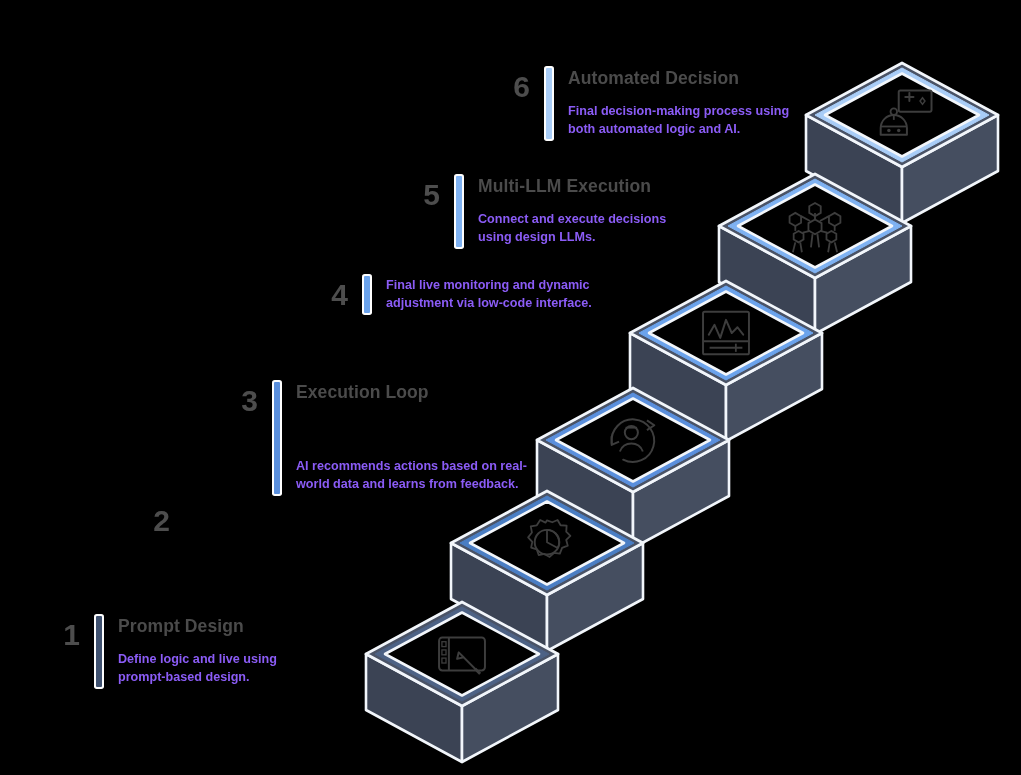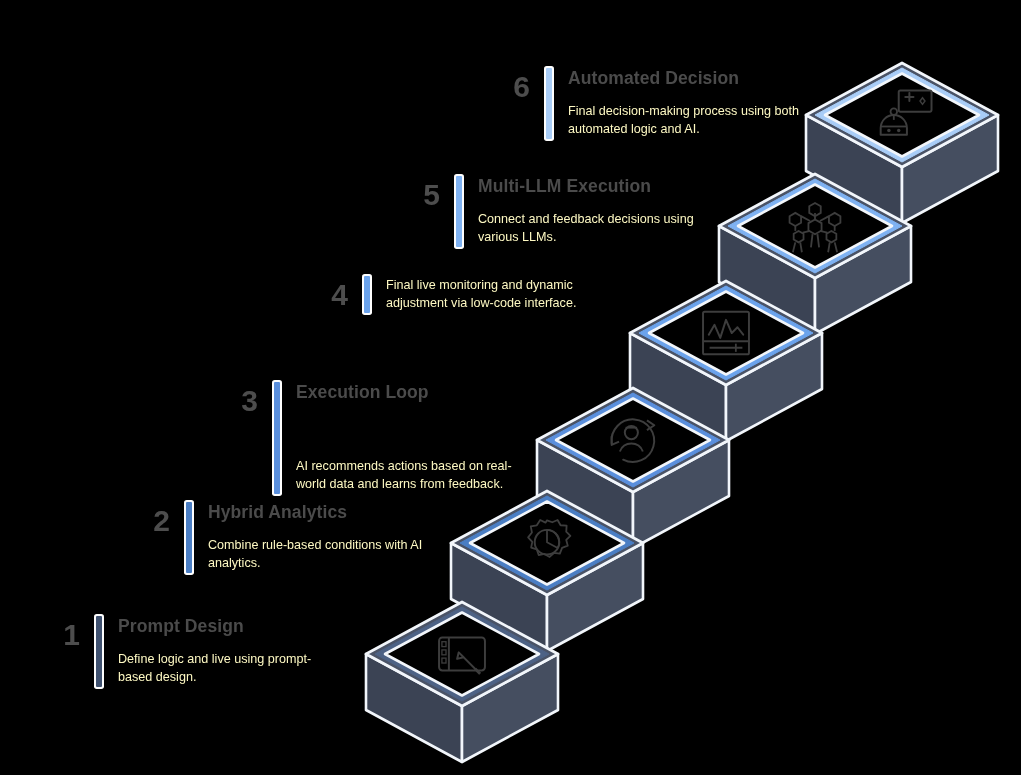--- a/index.html
+++ b/index.html
@@ -8,21 +8,21 @@
   #stage{position:absolute;inset:0;width:1021px;height:775px;}
   svg.layer{position:absolute;left:0;top:0;width:1021px;height:775px;}
   .txtblock{position:absolute;display:flex;align-items:flex-start;}
   .num{font-size:30px;font-weight:700;color:#4d4d4d;line-height:1;
        width:46px;text-align:right;margin-top:4px;}
   .bar{width:6px;border-radius:1px;margin:0 16px;align-self:stretch;}
   .barwrap{display:flex;align-items:stretch;justify-content:flex-end;}
   .body{display:flex;flex-direction:column;}
   .title{font-size:17.5px;font-weight:700;color:#4b4b4b;line-height:1.15;
          letter-spacing:.1px;margin-bottom:14px;white-space:nowrap;}
-  .desc{font-size:12.6px;color:#fef9c3;line-height:1.45;font-weight:400;}
+  .desc{font-size:12.6px;color:#8b5cf6;line-height:1.45;font-weight:700;}
 </style>
 </head>
 <body>
 
 <div id="stage">
 
   <svg class="layer" viewBox="0 0 1021 775">
     <defs>
       <g id="ic-tablet">
         <rect x="-28" y="-20" width="56" height="40" rx="4" fill="none" stroke="#3d3d3d" stroke-width="2.4"></rect>
@@ -147,27 +147,20 @@
       <div class="bar" style="background:#3f5170;box-shadow:0 0 0 2px #fff;"></div>
       <div class="body">
         <div class="title">Prompt Design</div>
         <div class="desc" style="width:200px;">Define logic and live using prompt-based design.</div>
       </div>
     </div>
   </div>
 
   <div class="txtblock" style="left:124px;top:502px;">
     <div class="num">2</div>
-    <div class="barwrap">
-      <div class="bar" style="background:#4a7ec4;box-shadow:0 0 0 2px #fff;"></div>
-      <div class="body">
-        <div class="title">Hybrid Analytics</div>
-        <div class="desc" style="width:218px;">Combine rule-based conditions with AI analytics.</div>
-      </div>
-    </div>
   </div>
 
   <div class="txtblock" style="left:212px;top:382px;">
     <div class="num">3</div>
     <div class="barwrap">
       <div class="bar" style="background:#5a8fdd;box-shadow:0 0 0 2px #fff;"></div>
       <div class="body">
         <div class="title">Execution Loop</div>
         <div class="desc" style="width:232px;margin-top:41px;">AI recommends actions based on real-world data and learns from feedback.</div>
       </div>
@@ -183,21 +176,21 @@
       </div>
     </div>
   </div>
 
   <div class="txtblock" style="left:394px;top:176px;">
     <div class="num">5</div>
     <div class="barwrap">
       <div class="bar" style="background:#7fb2f2;box-shadow:0 0 0 2px #fff;"></div>
       <div class="body">
         <div class="title">Multi-LLM Execution</div>
-        <div class="desc" style="width:220px;">Connect and feedback decisions using various LLMs.</div>
+        <div class="desc" style="width:220px;">Connect and execute decisions using design LLMs.</div>
       </div>
     </div>
   </div>
 
   <div class="txtblock" style="left:484px;top:68px;">
     <div class="num">6</div>
     <div class="barwrap">
       <div class="bar" style="background:#a9cdf7;box-shadow:0 0 0 2px #fff;"></div>
       <div class="body">
         <div class="title">Automated Decision</div>

